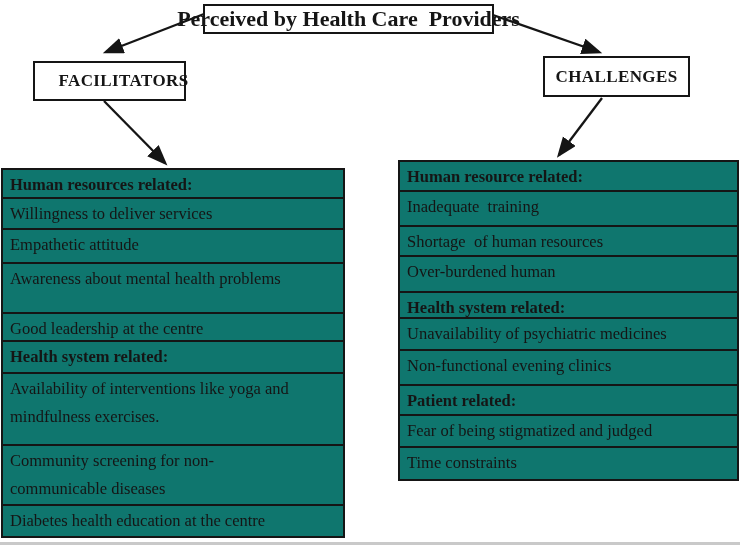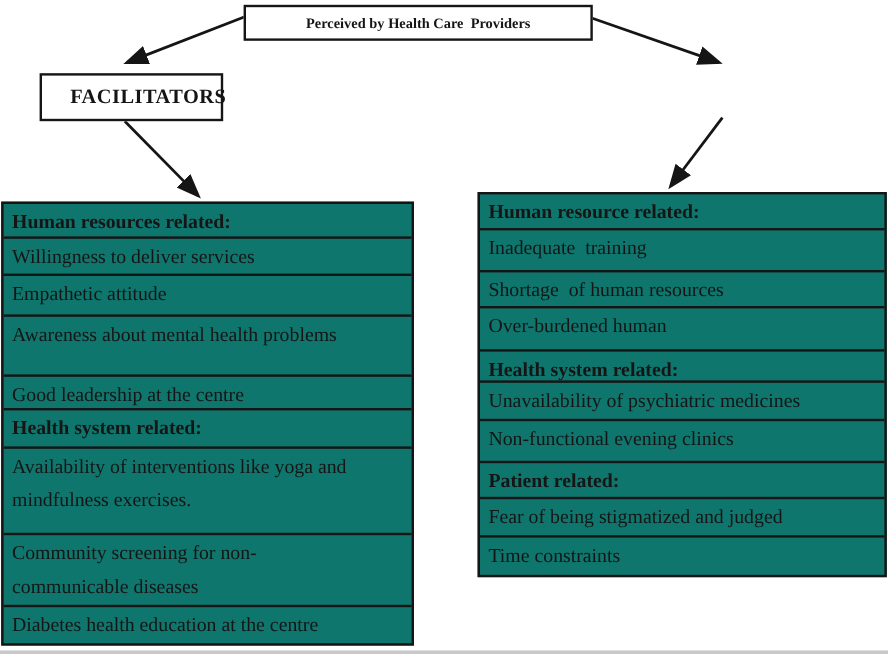--- a/index.html
+++ b/index.html
@@ -7,21 +7,21 @@
     position:relative;width:740px;height:545px;overflow:hidden;
     background:var(--bg,#ffffff);color:var(--ink,#151515);
     font-family:"Liberation Serif","DejaVu Serif",serif;
   }
   svg.arrows{position:absolute;left:0;top:0;z-index:1;pointer-events:none;}
   .box{
     position:absolute;z-index:2;background:#ffffff;
     border:2px solid var(--ink,#151515);box-sizing:border-box;
     display:flex;align-items:center;justify-content:center;white-space:pre;
   }
-  #title-box{left:203px;top:4px;width:291px;height:30px;font-size:12px;font-weight:600;}
+  #title-box{left:203px;top:4px;width:291px;height:30px;font-size:22px;font-weight:600;}
   #fac-box{left:33px;top:61px;width:153px;height:40px;font-size:17px;font-weight:600;letter-spacing:.4px;padding-left:28px;}
   #cha-box{left:543px;top:56px;width:147px;height:41px;font-size:17px;font-weight:600;letter-spacing:.4px;}
   .dtable{
     position:absolute;z-index:2;background:#0f766e;box-sizing:border-box;
     border:2px solid var(--ink,#151515);
   }
   #left-table{left:1px;top:168px;width:344px;}
   #right-table{left:398px;top:160px;width:341px;}
   .trow{
     box-sizing:border-box;border-bottom:2px solid var(--ink,#151515);
@@ -50,20 +50,23 @@
   </svg>
 
   <div class="box" id="title-box">
     <span>Perceived by Health Care  Providers</span>
   </div>
 
   <div class="box" id="fac-box">
     <span>FACILITATORS</span>
   </div>
 
+  <div class="box" id="cha-box">
+    <span>CHALLENGES</span>
+  </div>
 
   <div class="dtable" id="left-table">
       <div class="trow bold" style="height: 29px;">Human resources related:</div>
       <div class="trow" style="height: 31px;">Willingness to deliver services</div>
       <div class="trow" style="height: 34px;">Empathetic attitude</div>
       <div class="trow" style="height: 50px;">Awareness about mental health problems</div>
       <div class="trow" style="height: 28px;">Good leadership at the centre</div>
       <div class="trow bold" style="height: 32px;">Health system related:</div>
       <div class="trow" style="height: 72px;">Availability of interventions like yoga and
 mindfulness exercises.</div>

